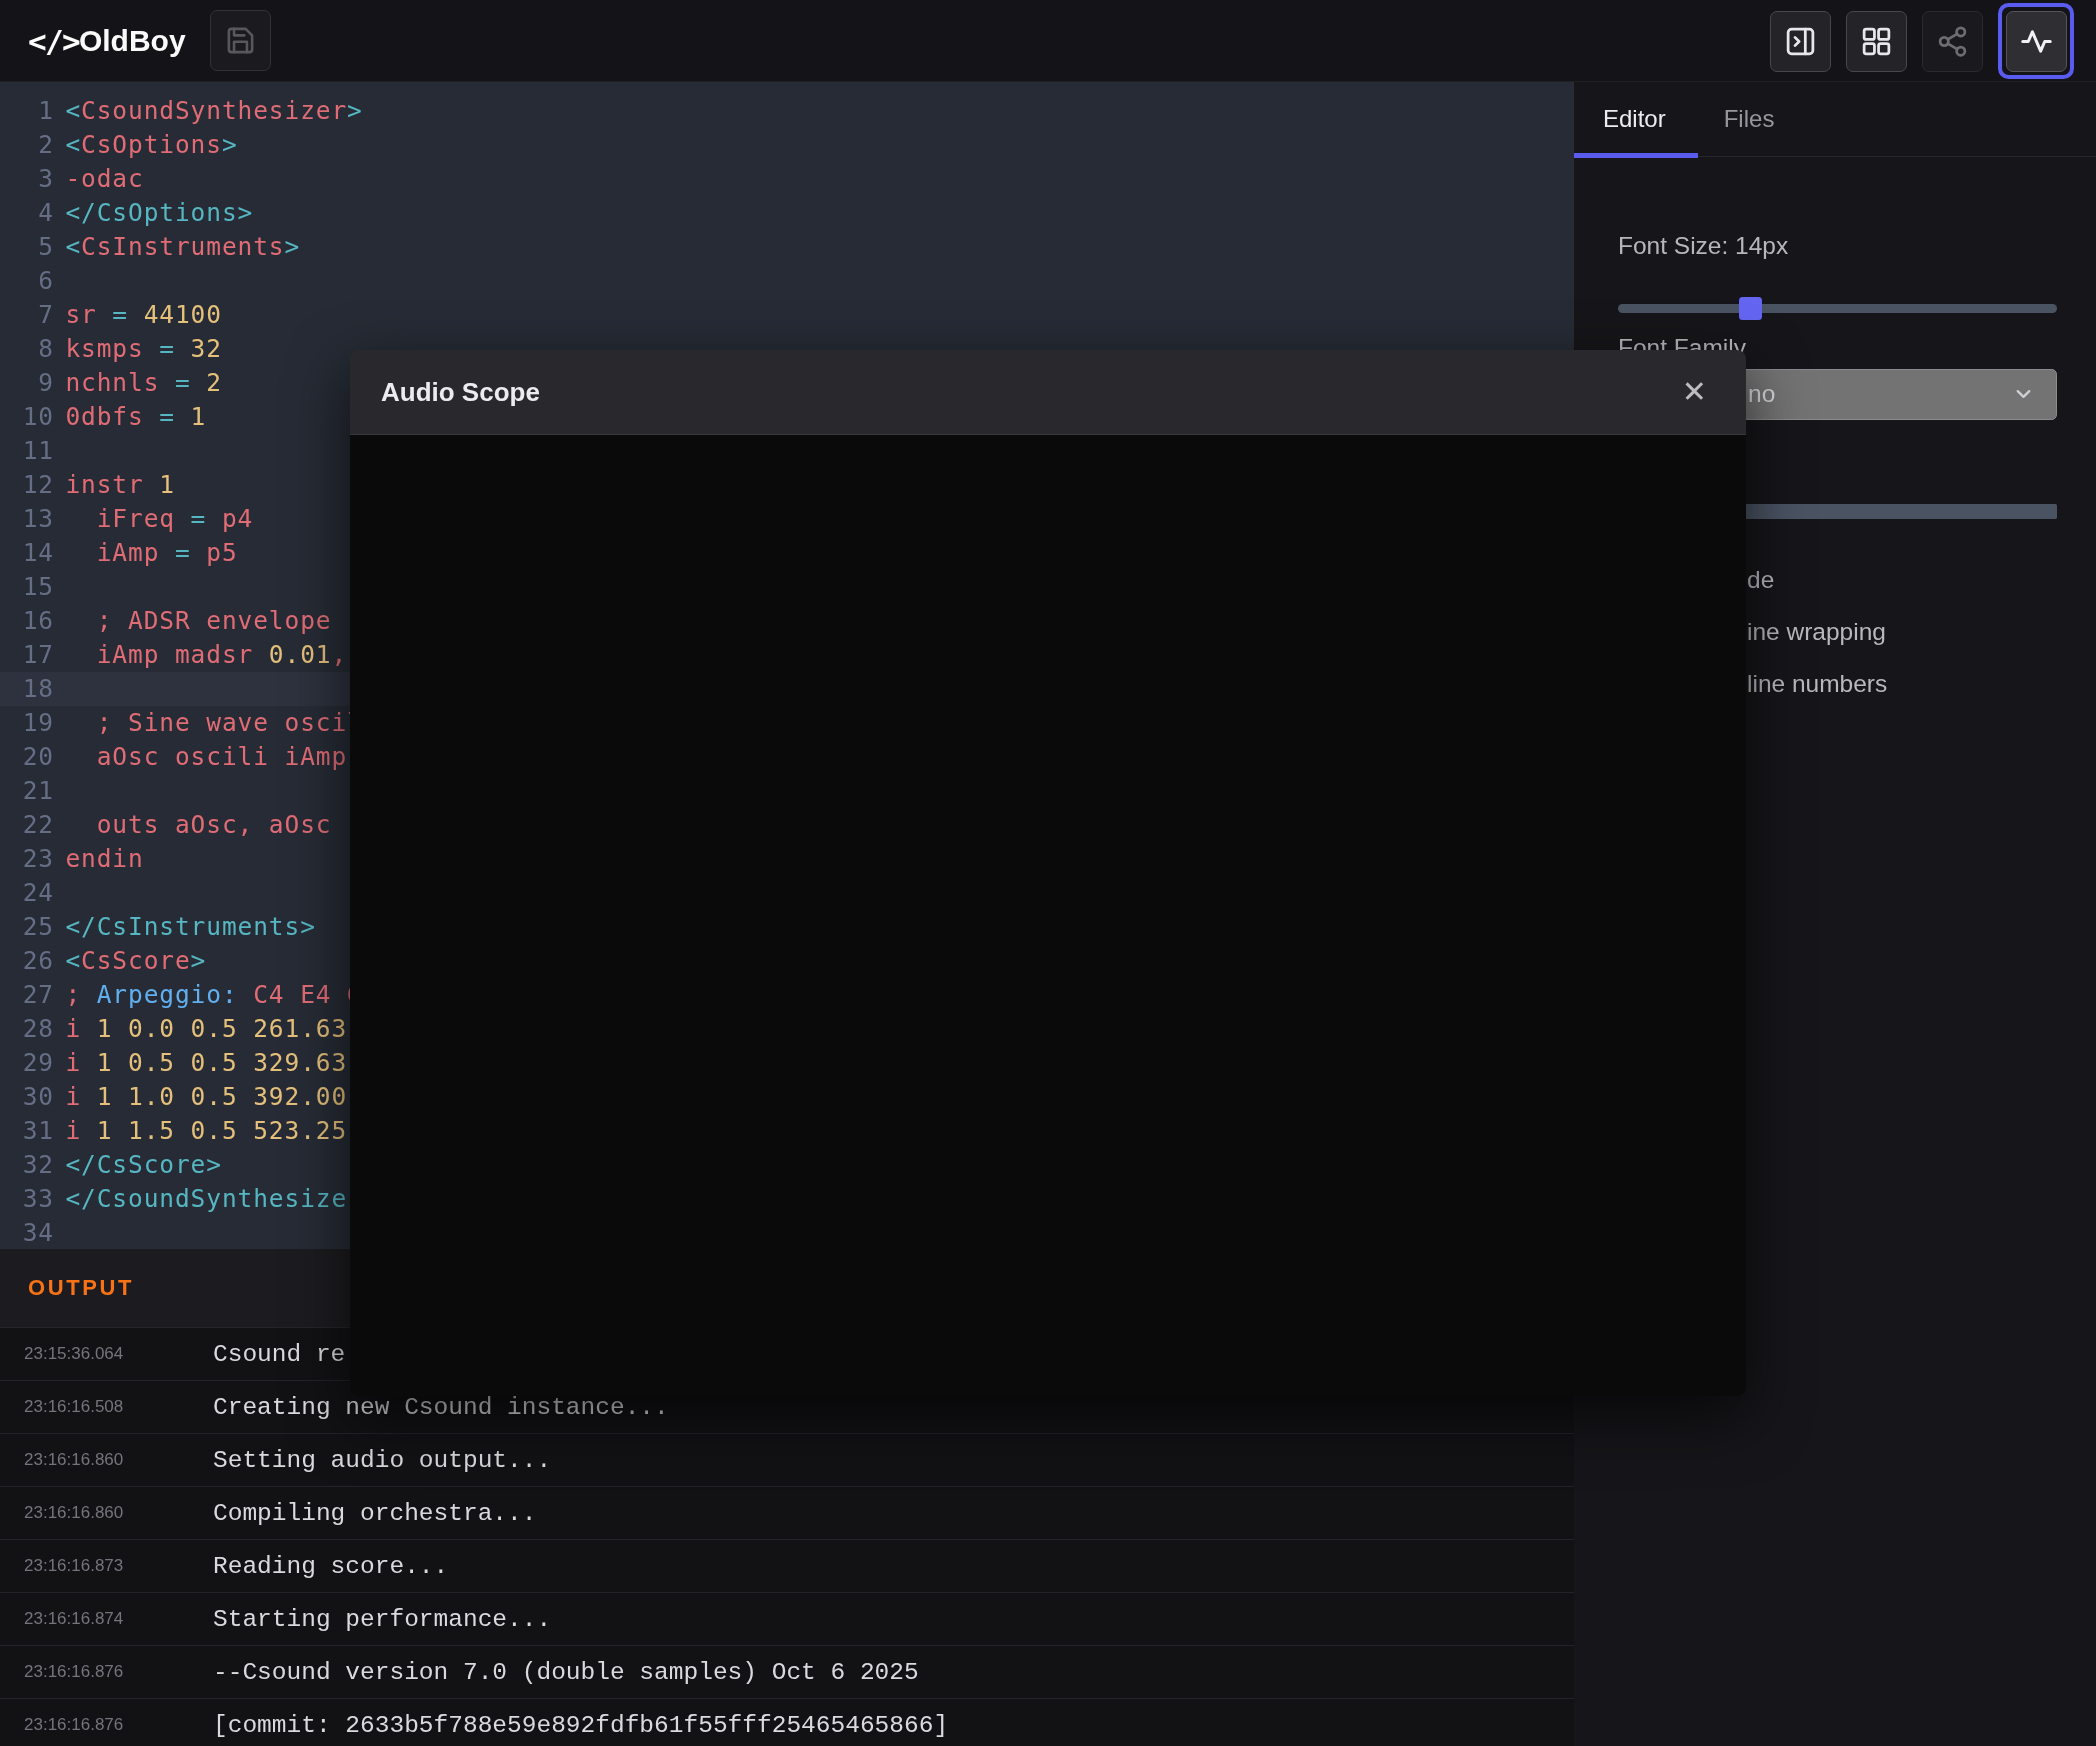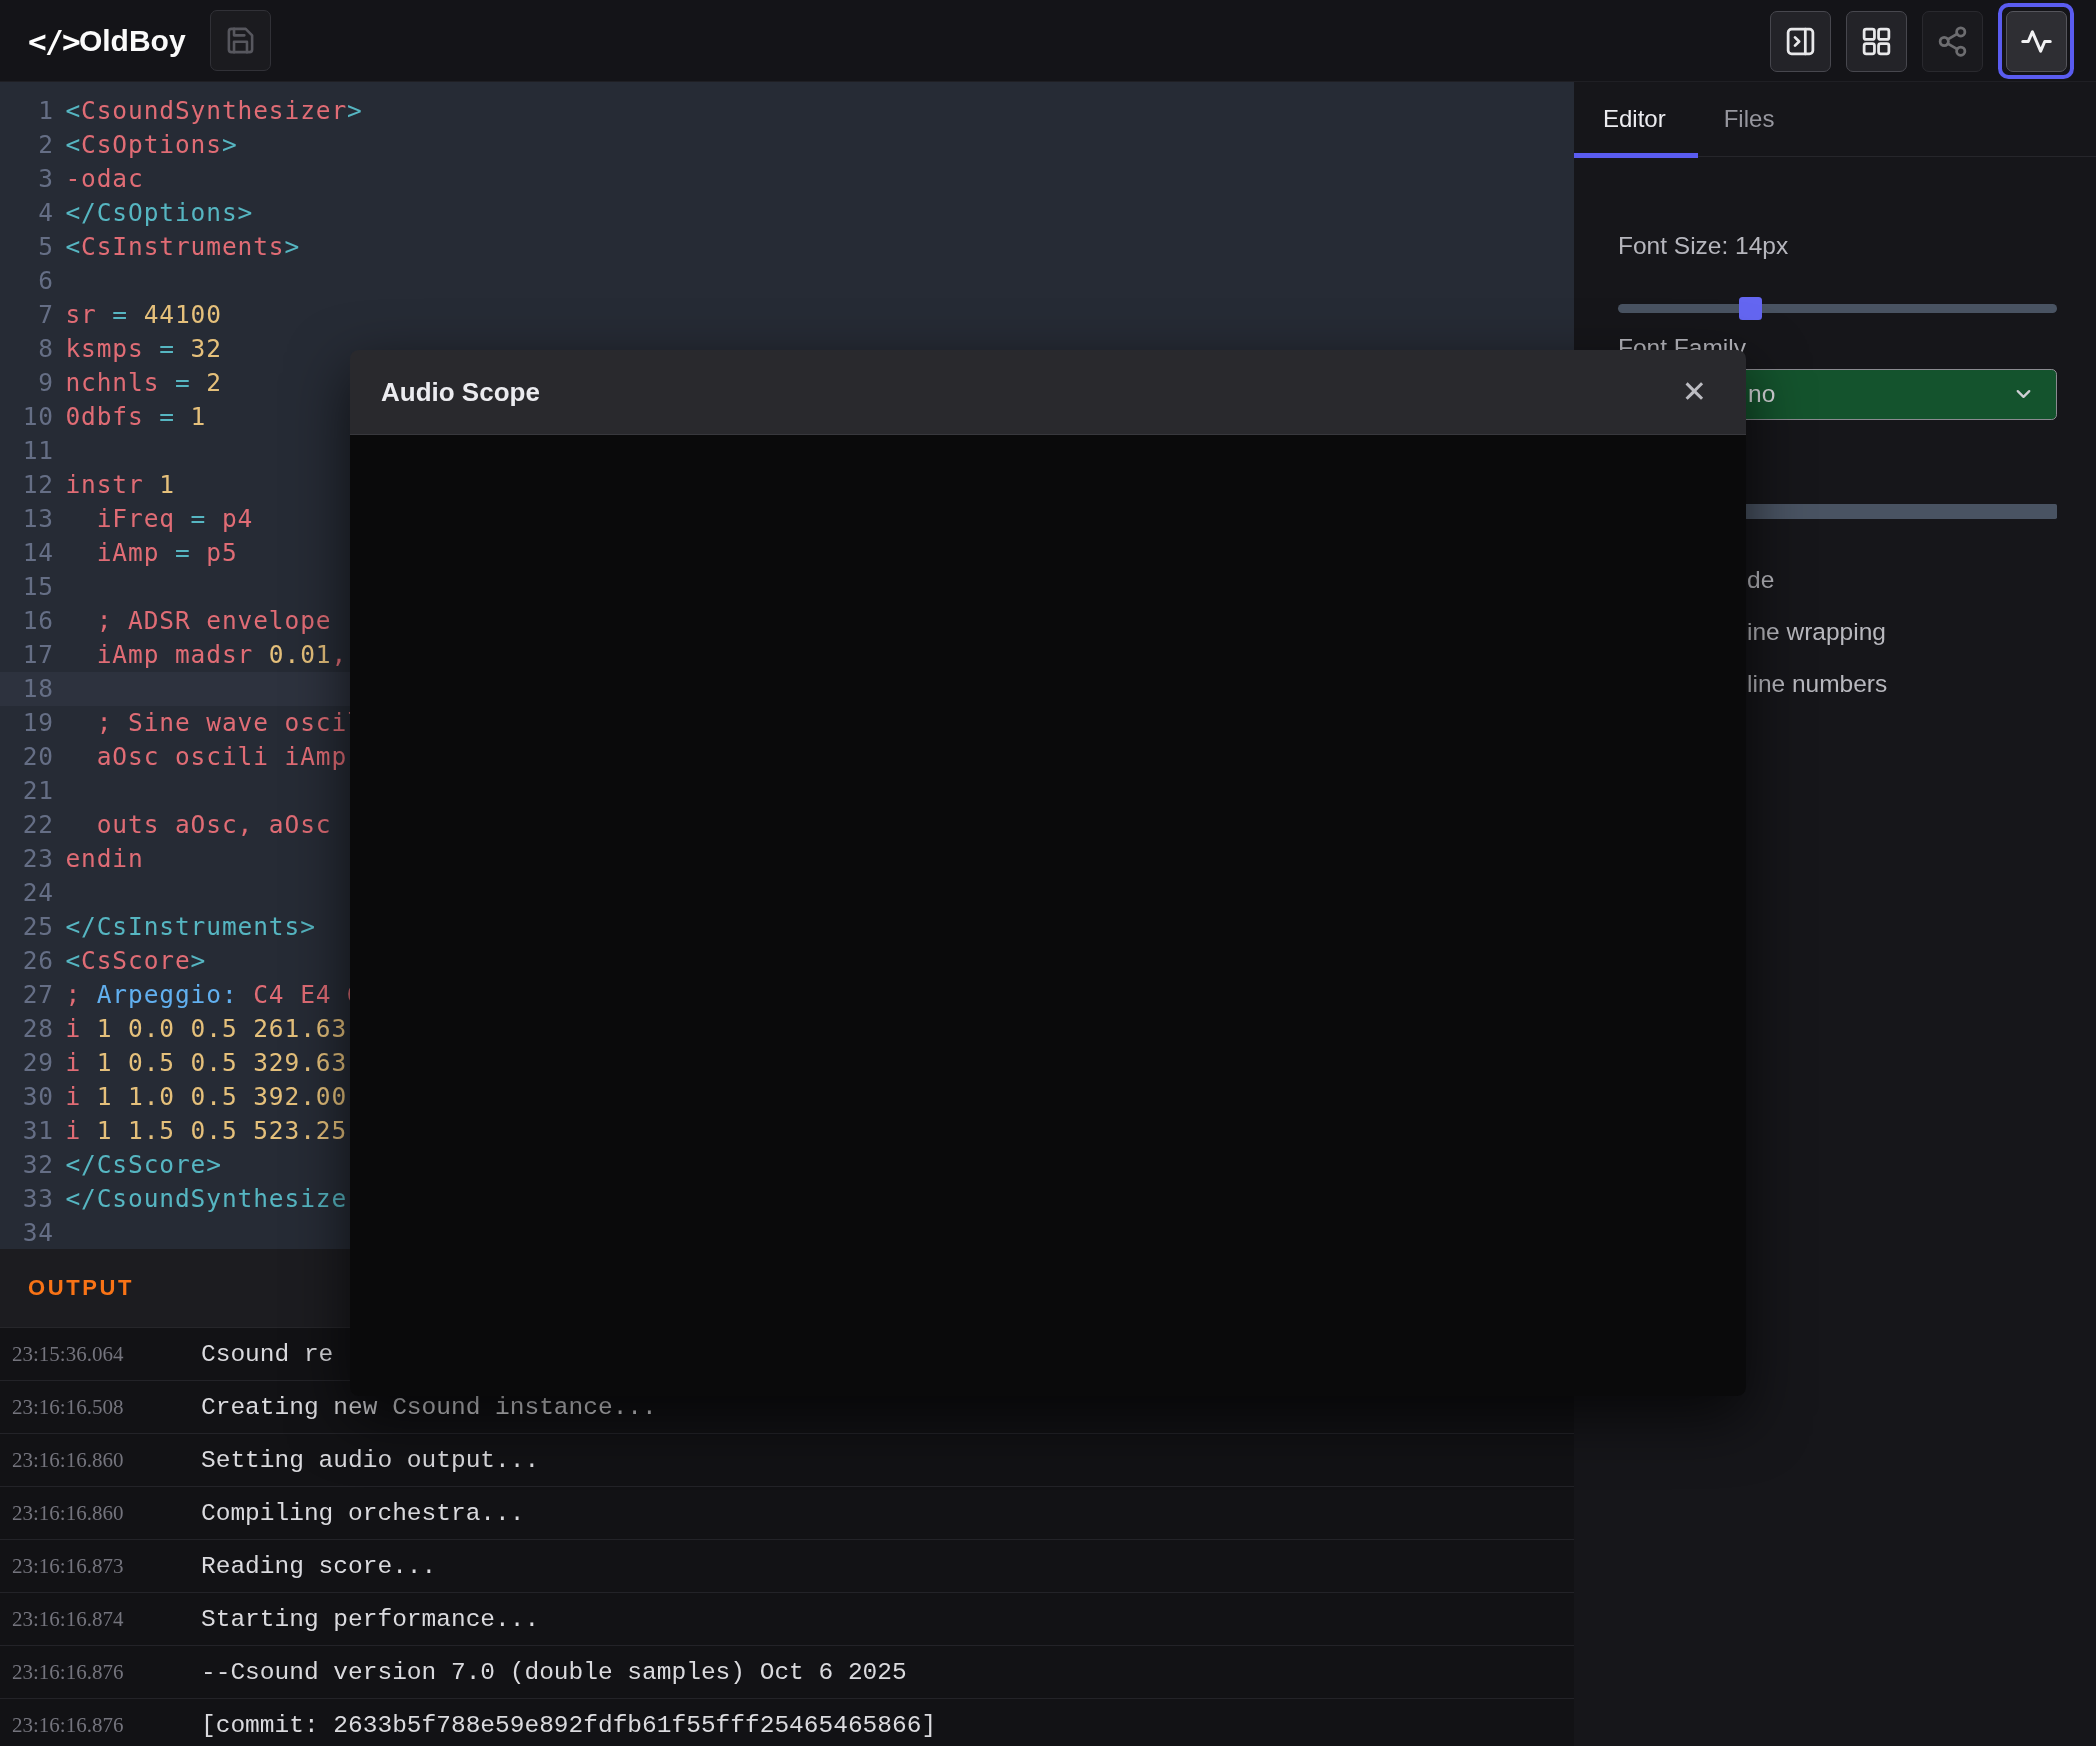--- a/index.html
+++ b/index.html
@@ -65,38 +65,38 @@
   .sb-content{ padding-left:44px; padding-right:20px; }
   .sb-label{ font-size:24.5px; color:#b6b6bd; }
   .lbl-fontsize{ margin-top:75px; }
   .slider{ position:relative; margin-top:44px; width:439px; height:8.7px;
     border-radius:4.4px; background:#49536
 2; background:#495362; }
   .slider .thumb{ position:absolute; left:121px; top:-7px; width:23px; height:23px;
     border-radius:3.5px; background:#6466f1; }
   .lbl-fontfamily{ margin-top:21px; }
   .select{ position:relative; margin-top:7px; width:439px; height:51px;
-    border:1.7px solid #8a8a90; border-radius:5.2px; background:#14532d; }
+    border:1.7px solid #8a8a90; border-radius:5.2px; background:#737373; }
   .select .val{ position:absolute; left:129px; top:50%; transform:translateY(-50%);
     font-size:24.5px; color:#d6d6da; }
   .select .chev{ position:absolute; right:21px; top:50%; transform:translateY(-50%); }
   .slider2{ margin-top:84px; width:439px; height:15.7px; background:#495362; border-radius:1.7px; }
   .toggles{ margin-top:35px; }
   .toggle-row{ height:52px; display:flex; align-items:center; }
   .toggle-row span{ margin-left:129px; font-size:24.5px; color:#b8b8be; }
 
   
   .output{ position:absolute; left:0; top:1249px; width:1574px; height:498px;
     background:#121215; }
   .output-head{ height:79px; background:#1c1c20; border-bottom:1.7px solid #26262a;
     display:flex; align-items:center; padding-left:28px; }
   .output-head span{ font-size:22px; font-weight:700; letter-spacing:2.6px; color:#f97316; }
   .orow{ height:53px; border-bottom:1.7px solid #232328; display:flex; align-items:center; }
-  .ots{ width:148px; flex:none; margin-left:12px;
-    font-family:Liberation Serif, serif; font-size:21px; color:#74747d; }
+  .ots{ width:148px; flex:none; margin-left:24px;
+    font-family:Liberation Sans, sans-serif; font-size:17px; color:#74747d; }
   .omsg{ margin-left:41px; font-family:"Liberation Mono", monospace; font-size:24.5px;
     color:#dadade; white-space:pre; }
 
   
   .modal{ position:absolute; left:350px; top:350px; width:1396px; height:1046px;
     z-index:10; border-radius:8.7px; overflow:hidden;
     box-shadow:0 21px 61px rgba(0,0,0,.65); }
   .modal-head{ height:85px; background:#29292d; border-bottom:0.9px solid #38383d;
     display:flex; align-items:center; justify-content:space-between;
     padding-left:31px; padding-right:39px; }

